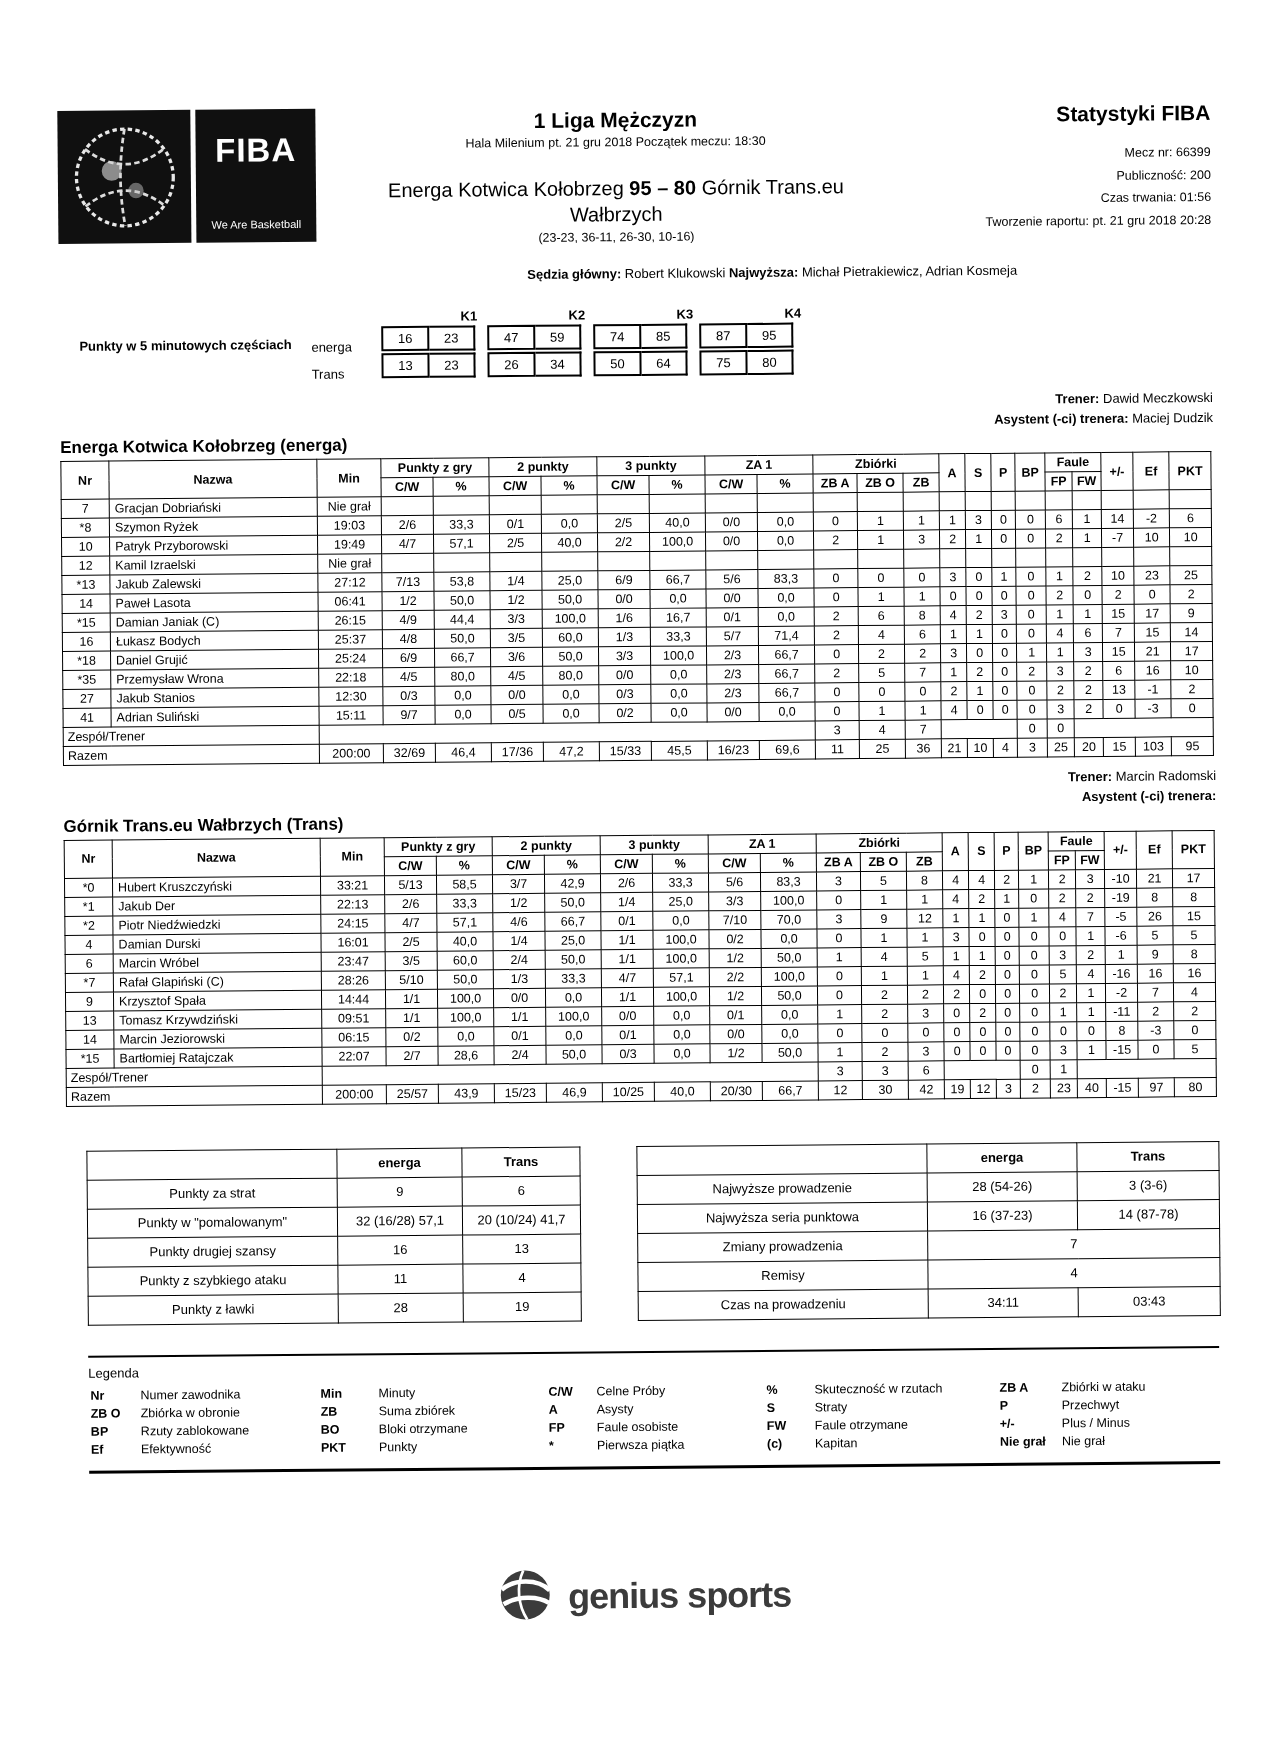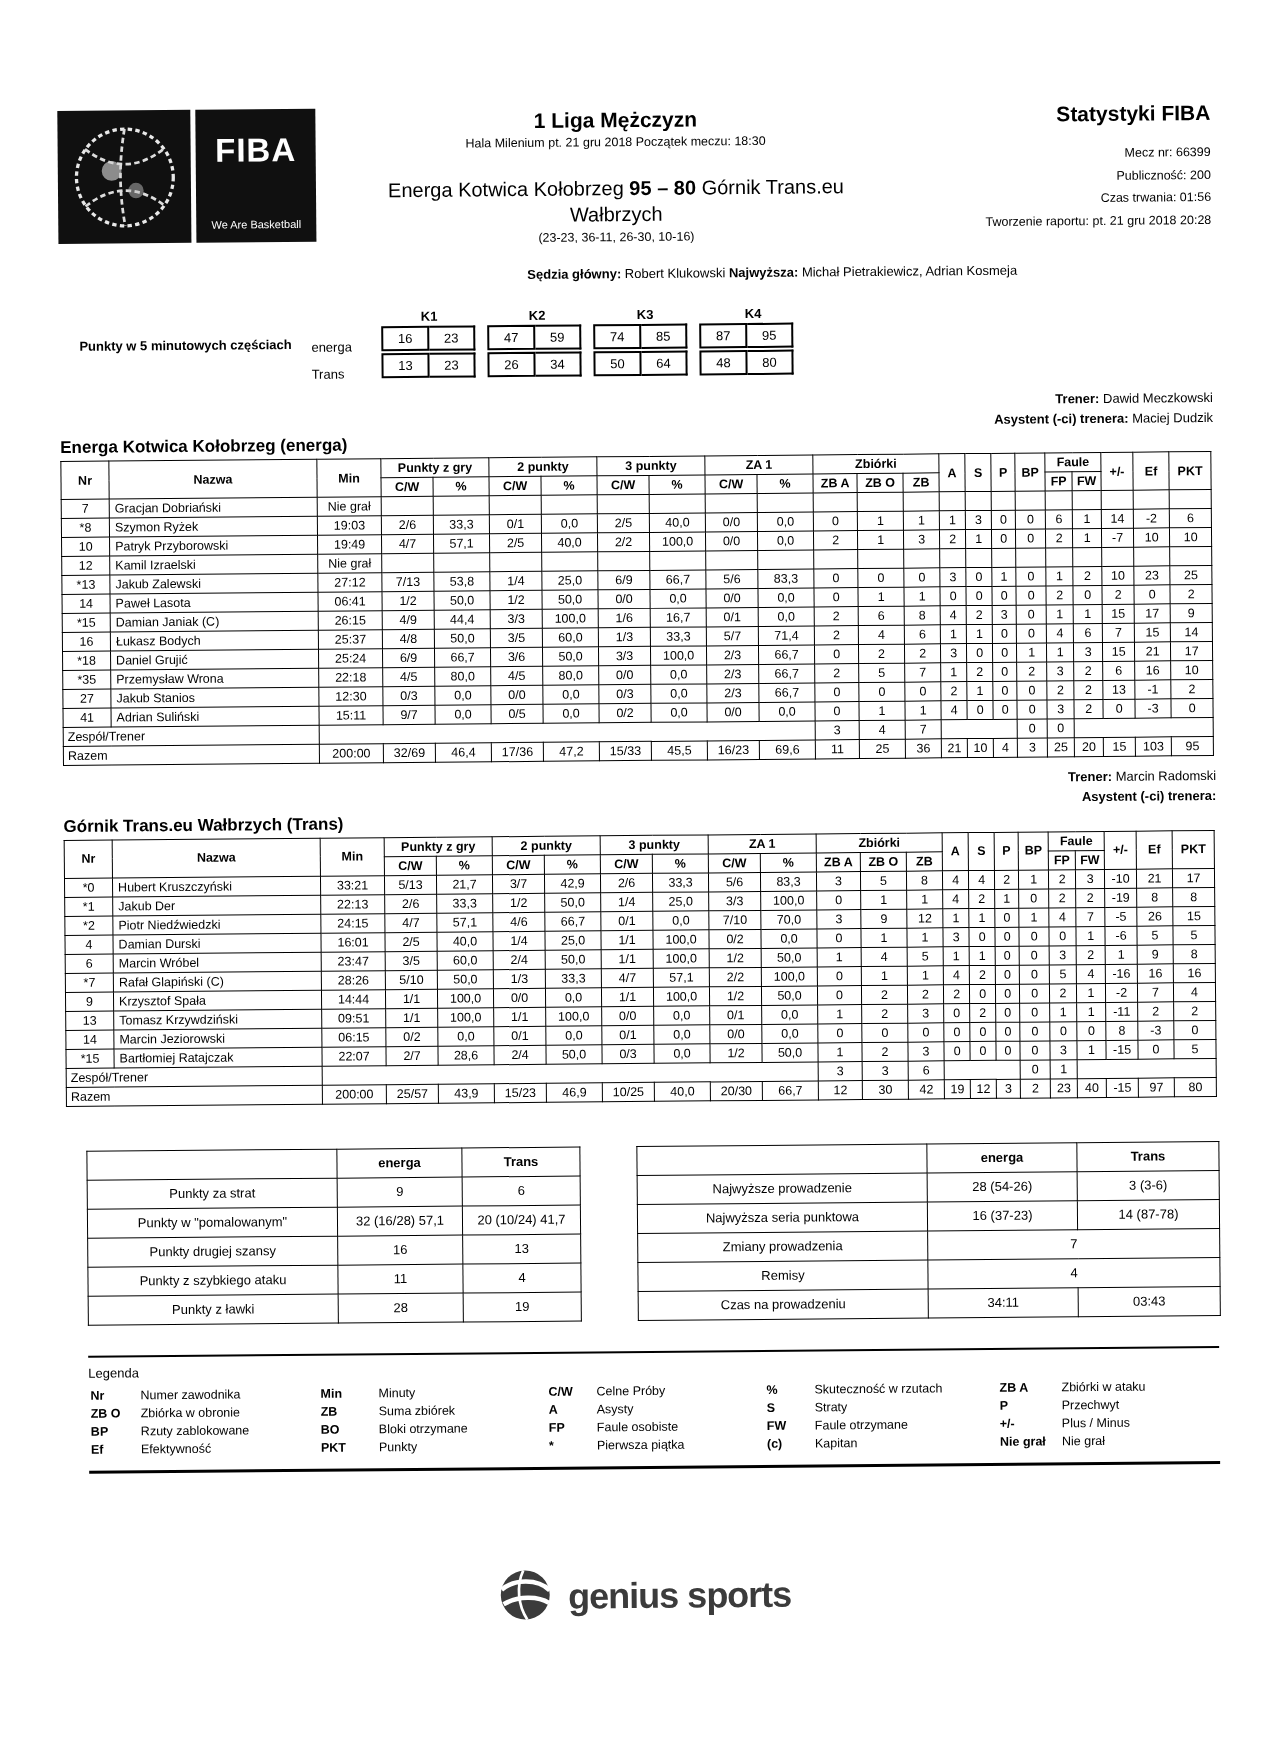--- a/index.html
+++ b/index.html
@@ -21,21 +21,21 @@
   .hdr-right{width:295px;text-align:right;flex:0 0 auto;}
   .rpt-title{font-size:21px;font-weight:bold;margin-bottom:16px;}
   .rpt-meta{font-size:12.5px;line-height:1.8;}
   .ref-line{text-align:center;padding-left:280px;font-size:13px;margin-top:22px;}
 
   
   .qblock{display:flex;margin:26px 0 0 84px;font-size:13px;}
   .qlabel{font-weight:bold;width:232px;margin-top:27px;}
   .qteams{display:flex;flex-direction:column;margin:24px 18px 0 0;width:52px;}
   .qteams span{height:27px;line-height:27px;}
-  .qhead span{display:inline-block;width:96px;margin-right:12px;text-align:center;font-weight:bold;}
+  .qhead span{display:inline-block;width:96px;margin-right:12px;text-align:right;font-weight:bold;}
   .qrow span{display:inline-block;width:44px;height:21px;line-height:21px;border:2px solid #000;text-align:center;vertical-align:top;}
   .qrow span:nth-child(2n){border-left:none;margin-right:12px;}
   .qrow{margin-top:2px;}
 
   
   .coach-lines{text-align:right;font-size:13px;margin-right:58px;line-height:1.55;}
   .coach-lines .lbl{font-weight:bold;}
   .team-title{font-size:17px;font-weight:bold;margin:0 0 3px 64px;}
   .t1-coach{margin-top:8px;}
   .t2-coach{margin-top:10px;}
@@ -116,21 +116,21 @@
 
   <div class="qblock">
     <span class="qlabel">Punkty w 5 minutowych częściach</span>
     <div class="qteams">
       <span>energa</span>
       <span>Trans</span>
     </div>
     <div class="qgrid">
       <div class="qhead"><span>K1</span><span>K2</span><span>K3</span><span>K4</span></div>
       <div class="qrow"><span>16</span><span>23</span><span>47</span><span>59</span><span>74</span><span>85</span><span>87</span><span>95</span></div>
-      <div class="qrow"><span>13</span><span>23</span><span>26</span><span>34</span><span>50</span><span>64</span><span>48</span><span>80</span></div>
+      <div class="qrow"><span>13</span><span>23</span><span>26</span><span>34</span><span>50</span><span>64</span><span>75</span><span>80</span></div>
     </div>
   </div>
 
   <div class="coach-lines t1-coach">
     <div>
       <span class="lbl">Trener:</span>
       <span>Dawid Meczkowski</span>
     </div>
     <div>
       <span class="lbl">Asystent (-ci) trenera:</span>
@@ -611,21 +611,21 @@
         <th>FP</th>
         <th>FW</th>
       </tr>
     </thead>
   <tbody>
         <tr>
           <td>*0</td>
           <td>Hubert Kruszczyński</td>
           <td>33:21</td>
           <td>5/13</td>
-          <td>21,7</td>
+          <td>58,5</td>
           <td>3/7</td>
           <td>42,9</td>
           <td>2/6</td>
           <td>33,3</td>
           <td>5/6</td>
           <td>83,3</td>
           <td>3</td>
           <td>5</td>
           <td>8</td>
           <td>4</td>

